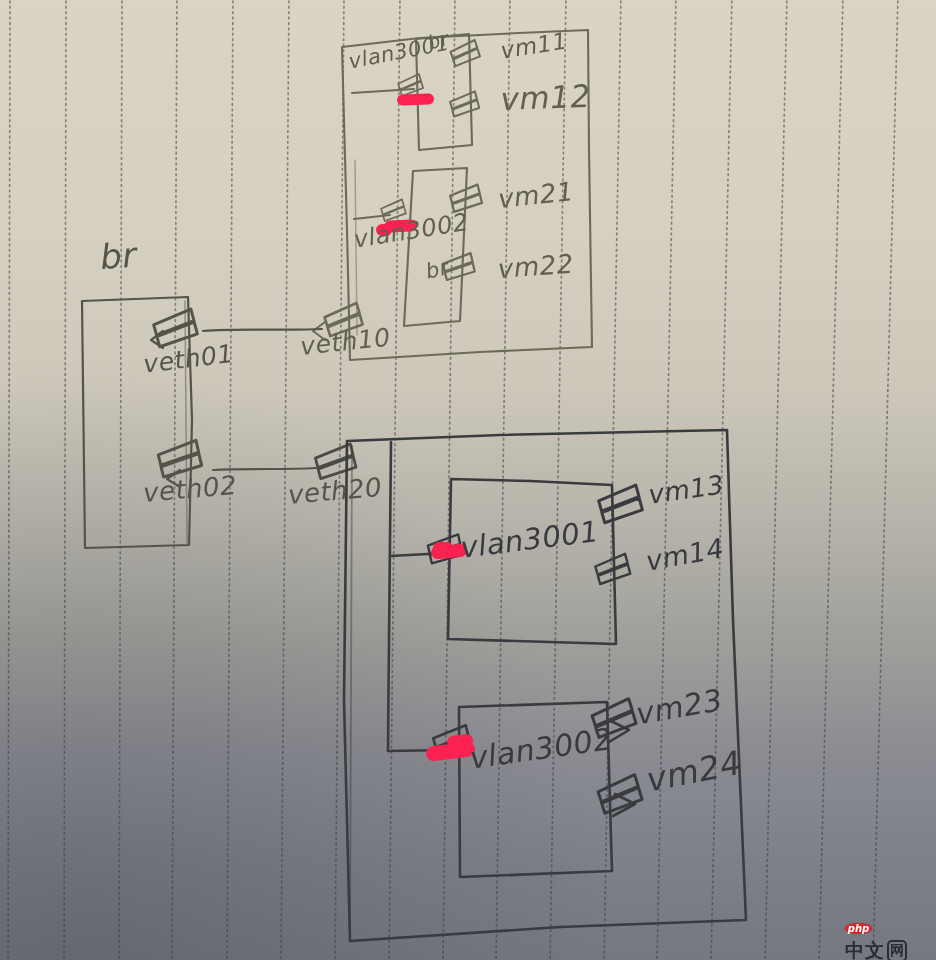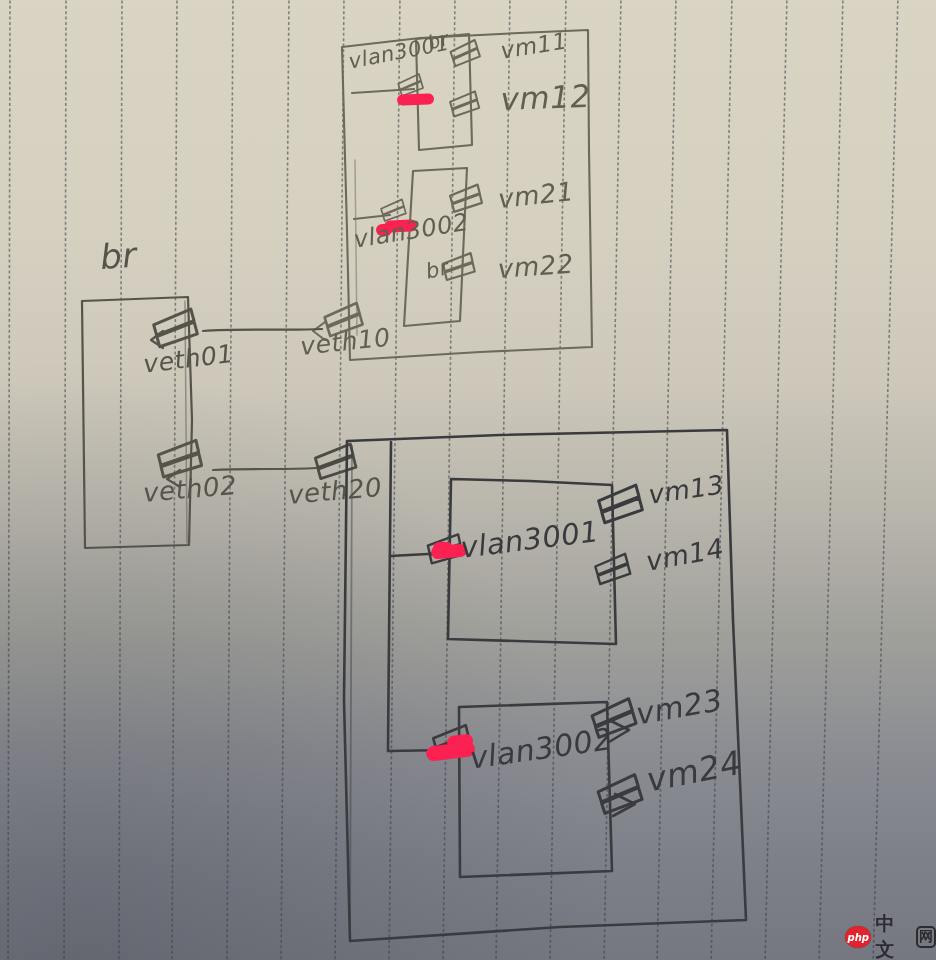--- a/index.html
+++ b/index.html
@@ -16,21 +16,21 @@
   .lbl{
     position:absolute;white-space:nowrap;font-style:italic;
     letter-spacing:.5px;transform-origin:left top;line-height:1;
     user-select:none;
   }
   .ink-top{color:#615f4f;}
   .ink-left{color:#55544a;}
   .ink-bot{color:#393a3e;}
   .watermark{
     position:absolute;left:845px;top:923px;height:28px;
-    display:flex;align-items:center;gap:4px;
+    display:flex;gap:4px;flex-direction:column;
   }
   .wm-logo{
     width:27px;height:22px;border-radius:50%;background:#e0232c;
     color:#fff;font-weight:bold;font-style:italic;font-size:10px;
     display:flex;align-items:center;justify-content:center;
     box-shadow:0 0 1px rgba(0,0,0,.4);
   }
   .wm-text{font-size:19px;font-weight:bold;color:#2b2b30;letter-spacing:1px;display:flex;align-items:center;}
   .wm-wang{
     border:2px solid #2b2b30;border-radius:5px;font-size:14px;

